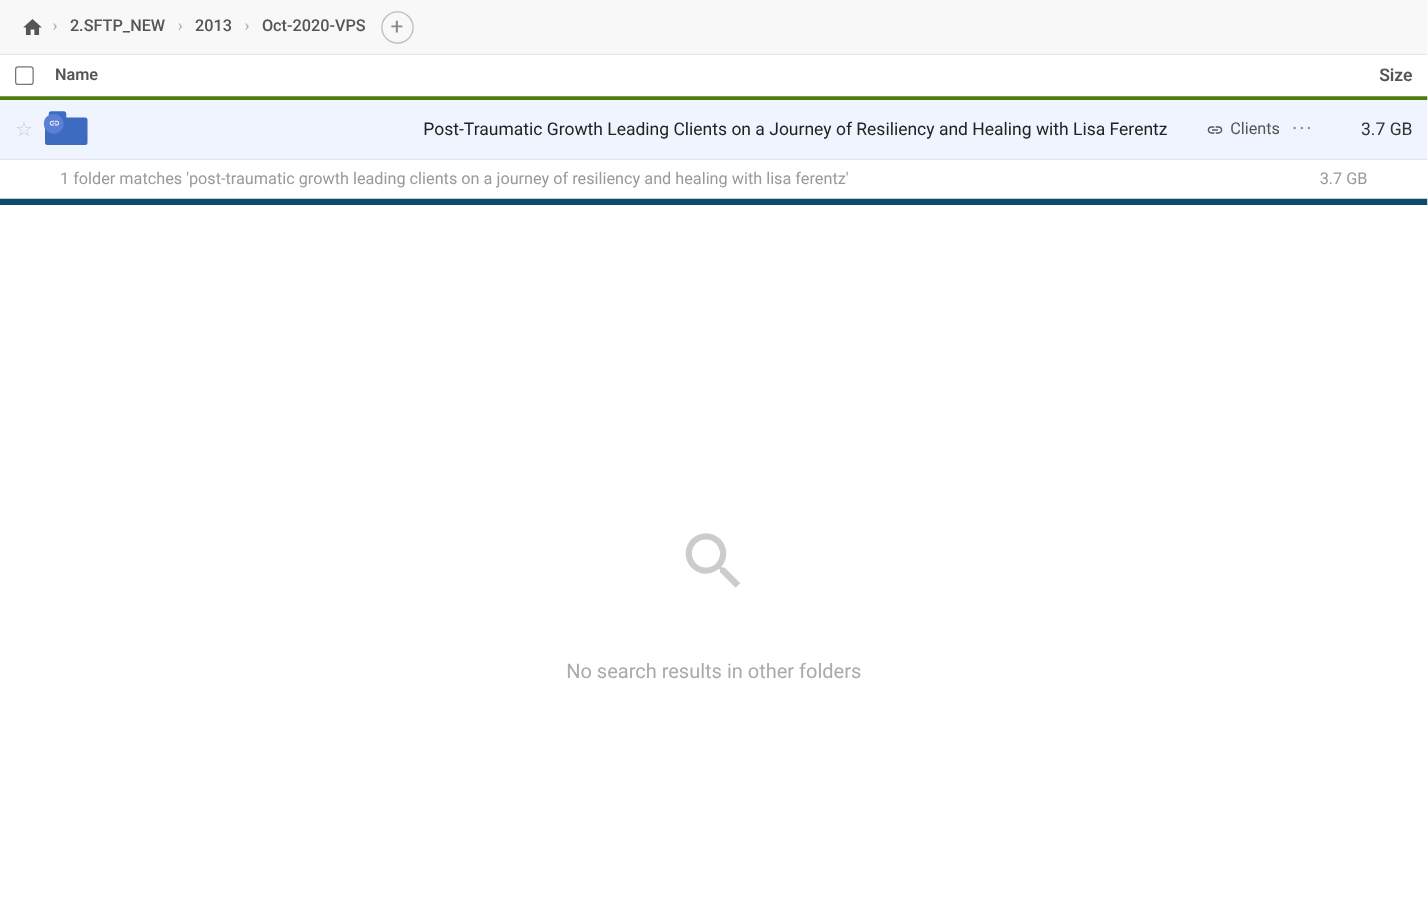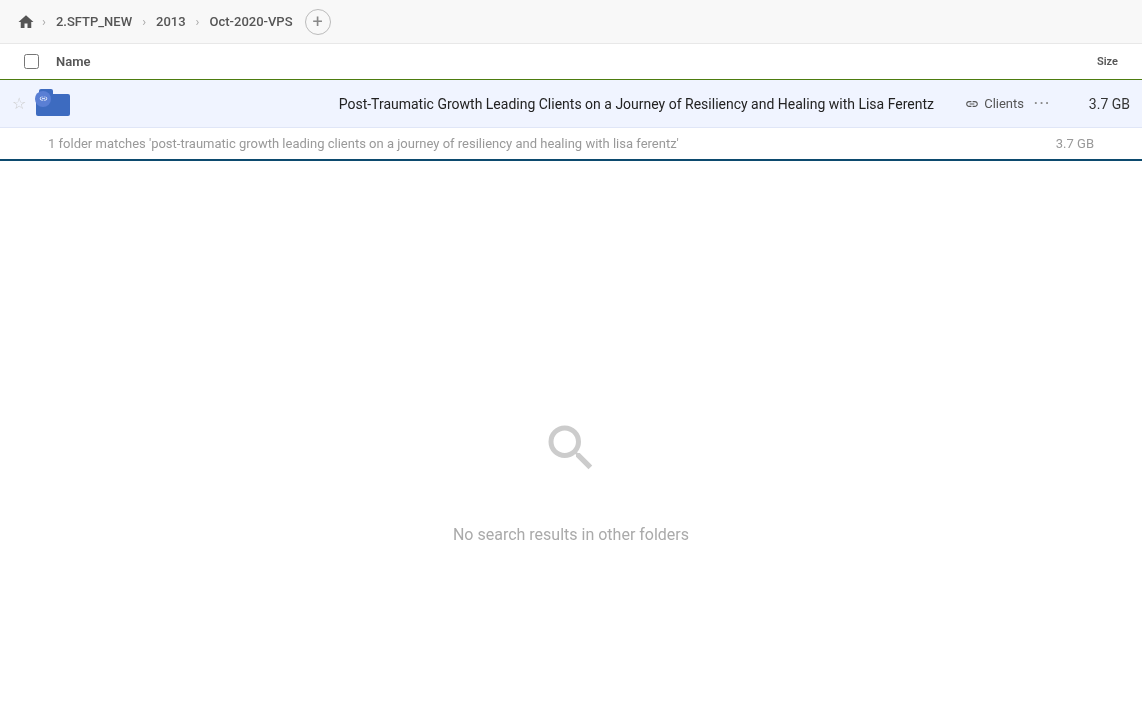--- a/index.html
+++ b/index.html
@@ -71,22 +71,22 @@
       color: #888;
       font-size: 18px;
       line-height: 1;
     }
 
     
     .column-header {
       display: flex;
       align-items: center;
       height: 36px;
-      padding: 0 24px;
-      border-bottom: 1px solid #4d7c0f;
+      padding: 0 12px;
+      border-bottom: 3px solid #4d7c0f;
       background: #fff;
     }
 
     .col-checkbox {
       width: 32px;
       display: flex;
       align-items: center;
     }
 
     .col-checkbox input[type="checkbox"] {
@@ -98,21 +98,21 @@
     .col-name {
       flex: 1;
       font-size: 13px;
       font-weight: 600;
       color: #555;
     }
 
     .col-size {
       width: 80px;
       text-align: right;
-      font-size: 11px;
+      font-size: 14px;
       font-weight: 600;
       color: #555;
     }
 
     
     .file-row {
       display: flex;
       align-items: center;
       height: 48px;
       padding: 0 12px;
@@ -183,21 +183,21 @@
       color: #333;
     }
 
     
     .match-info {
       padding: 8px 48px;
       font-size: 13px;
       color: #999;
       display: flex;
       justify-content: space-between;
-      border-bottom: 2px solid #0c4a6e;
+      border-bottom: 5px solid #0c4a6e;
     }
 
     
     .empty-state {
       display: flex;
       flex-direction: column;
       align-items: center;
       justify-content: center;
       flex: 1;
       padding-top: 80px;

